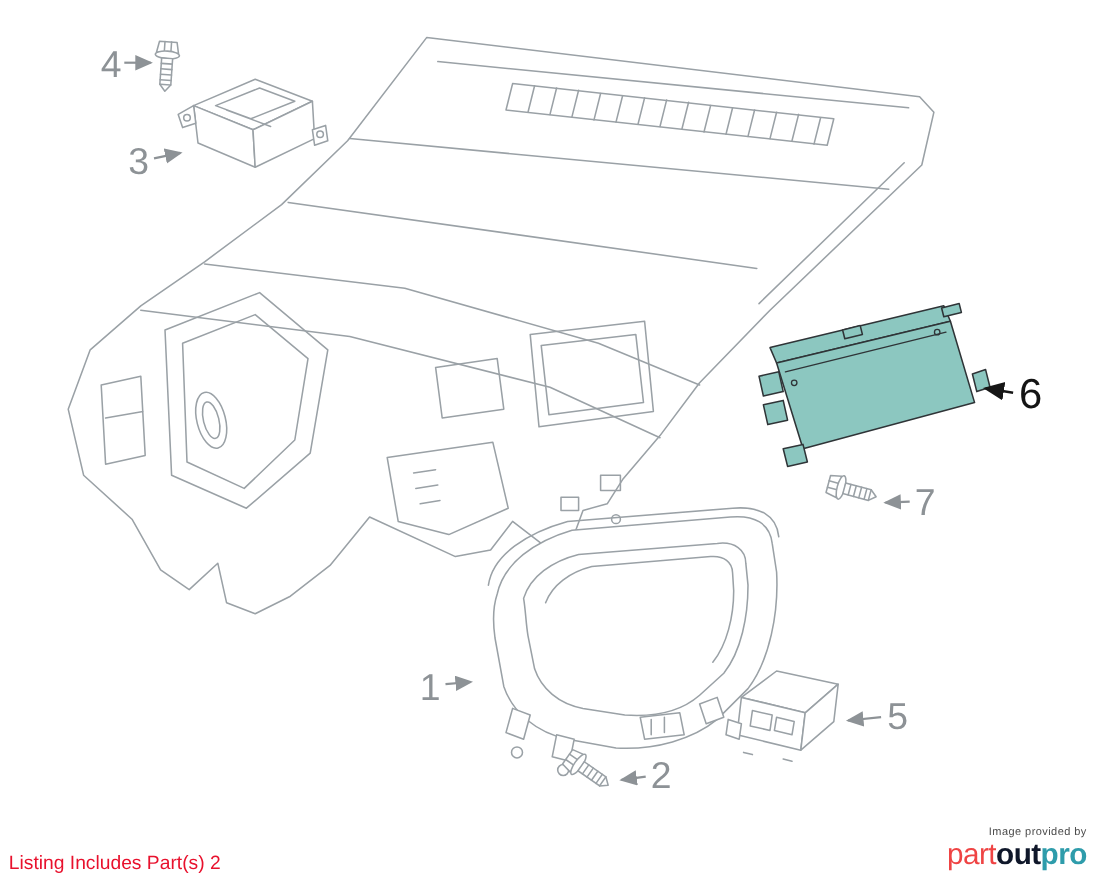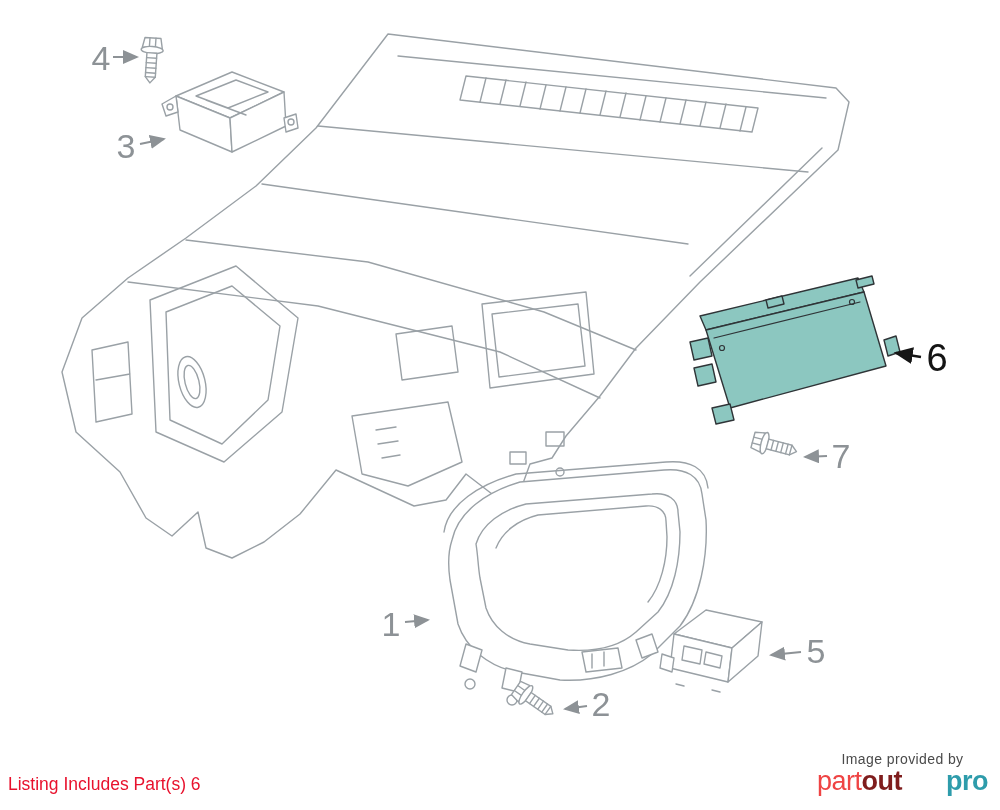--- a/index.html
+++ b/index.html
@@ -9,25 +9,25 @@
   .wire{stroke:#9aa1a6;stroke-width:1.4;fill:none;stroke-linejoin:round;stroke-linecap:round;}
   .wirefill{stroke:#9aa1a6;stroke-width:1.4;fill:#ffffff;stroke-linejoin:round;stroke-linecap:round;}
   .hl{stroke:#2f3437;stroke-width:1.4;fill:#8cc7c0;stroke-linejoin:round;stroke-linecap:round;}
   .hl-line{stroke:#2f3437;stroke-width:1.2;fill:none;stroke-linecap:round;}
   .arrow{stroke:#8d9296;stroke-width:2;fill:none;}
   .arrow-dark{stroke:#161616;stroke-width:2.4;fill:none;}
   .lbl{fill:#8d9296;font-size:34px;text-anchor:middle;font-family:"Liberation Sans",sans-serif;}
   .lbl-dark{fill:#141414;font-size:38px;}
   .listing-text{position:absolute;left:8px;top:774px;color:#e8112d;font-size:17.5px;}
   .branding{position:absolute;right:12px;top:751px;text-align:center;}
-  .provided{font-size:14px;color:#4a4a4a;letter-spacing:.4px;margin-bottom:1px;}
+  .provided{font-size:10px;color:#4a4a4a;letter-spacing:.4px;margin-bottom:1px;text-align:right;}
   .logo{font-size:27px;letter-spacing:-.5px;line-height:1;}
   .lg-part{color:#ef4444;font-weight:400;}
-  .lg-out{color:#7f1d1d;font-weight:700;}
-  .lg-pro{color:#2e9cab;font-weight:700;margin-left:44px;}
+  .lg-out{color:#0f172a;font-weight:700;}
+  .lg-pro{color:#2e9cab;font-weight:700;}
 </style>
 </head>
 <body>
 
 <div class="canvas">
 
 <svg width="1000" height="810" viewBox="0 0 1000 810">
   <defs>
     <marker id="arrG" markerWidth="9" markerHeight="8" refX="7" refY="3.5" orient="auto">
       <path d="M0,0 L8,3.5 L0,7 Z" fill="#8d9296"></path>
@@ -165,20 +165,20 @@
     <text class="lbl" x="391" y="636">1</text>
     <text class="lbl" x="601" y="716">2</text>
     <text class="lbl" x="126" y="158">3</text>
     <text class="lbl" x="101" y="70">4</text>
     <text class="lbl" x="816" y="663">5</text>
     <text class="lbl lbl-dark" x="937" y="371">6</text>
     <text class="lbl" x="841" y="468">7</text>
   </g>
 </svg>
 
-<div class="listing-text">Listing Includes Part(s) 6</div>
+<div class="listing-text">Listing Includes Part(s) 2</div>
 
 <div class="branding">
   <div class="provided">Image provided by</div>
   <div class="logo"><span class="lg-part">part</span><span class="lg-out">out</span><span class="lg-pro">pro</span></div>
 </div>
 
 </div>
 
 </body></html>

